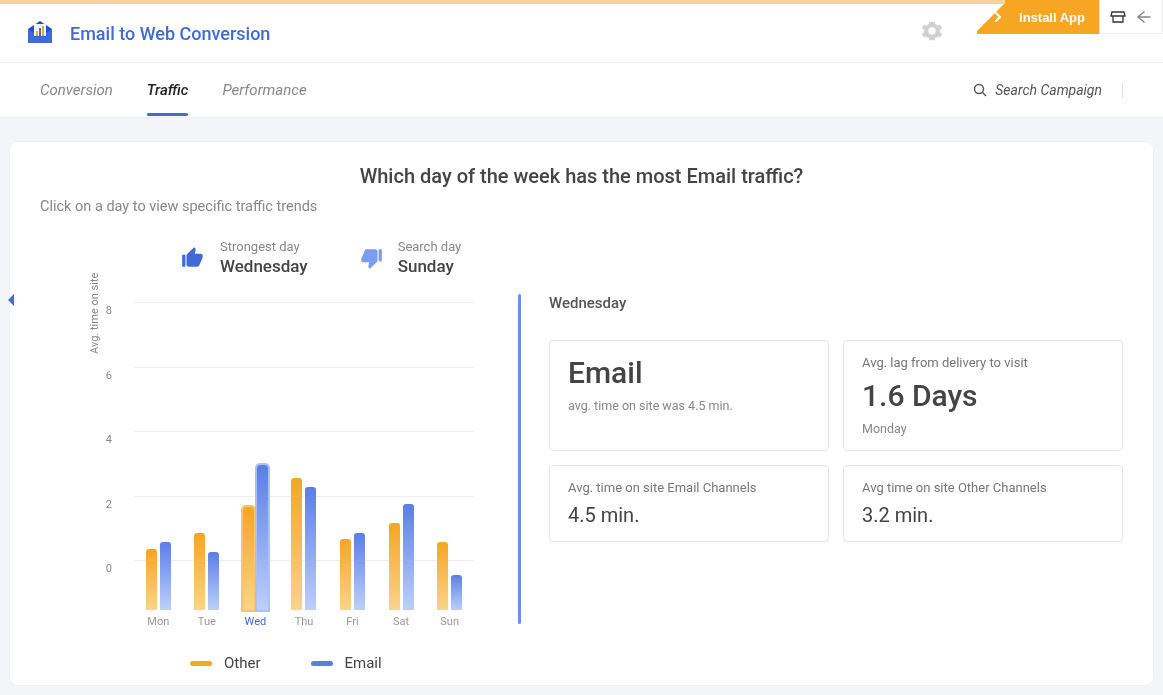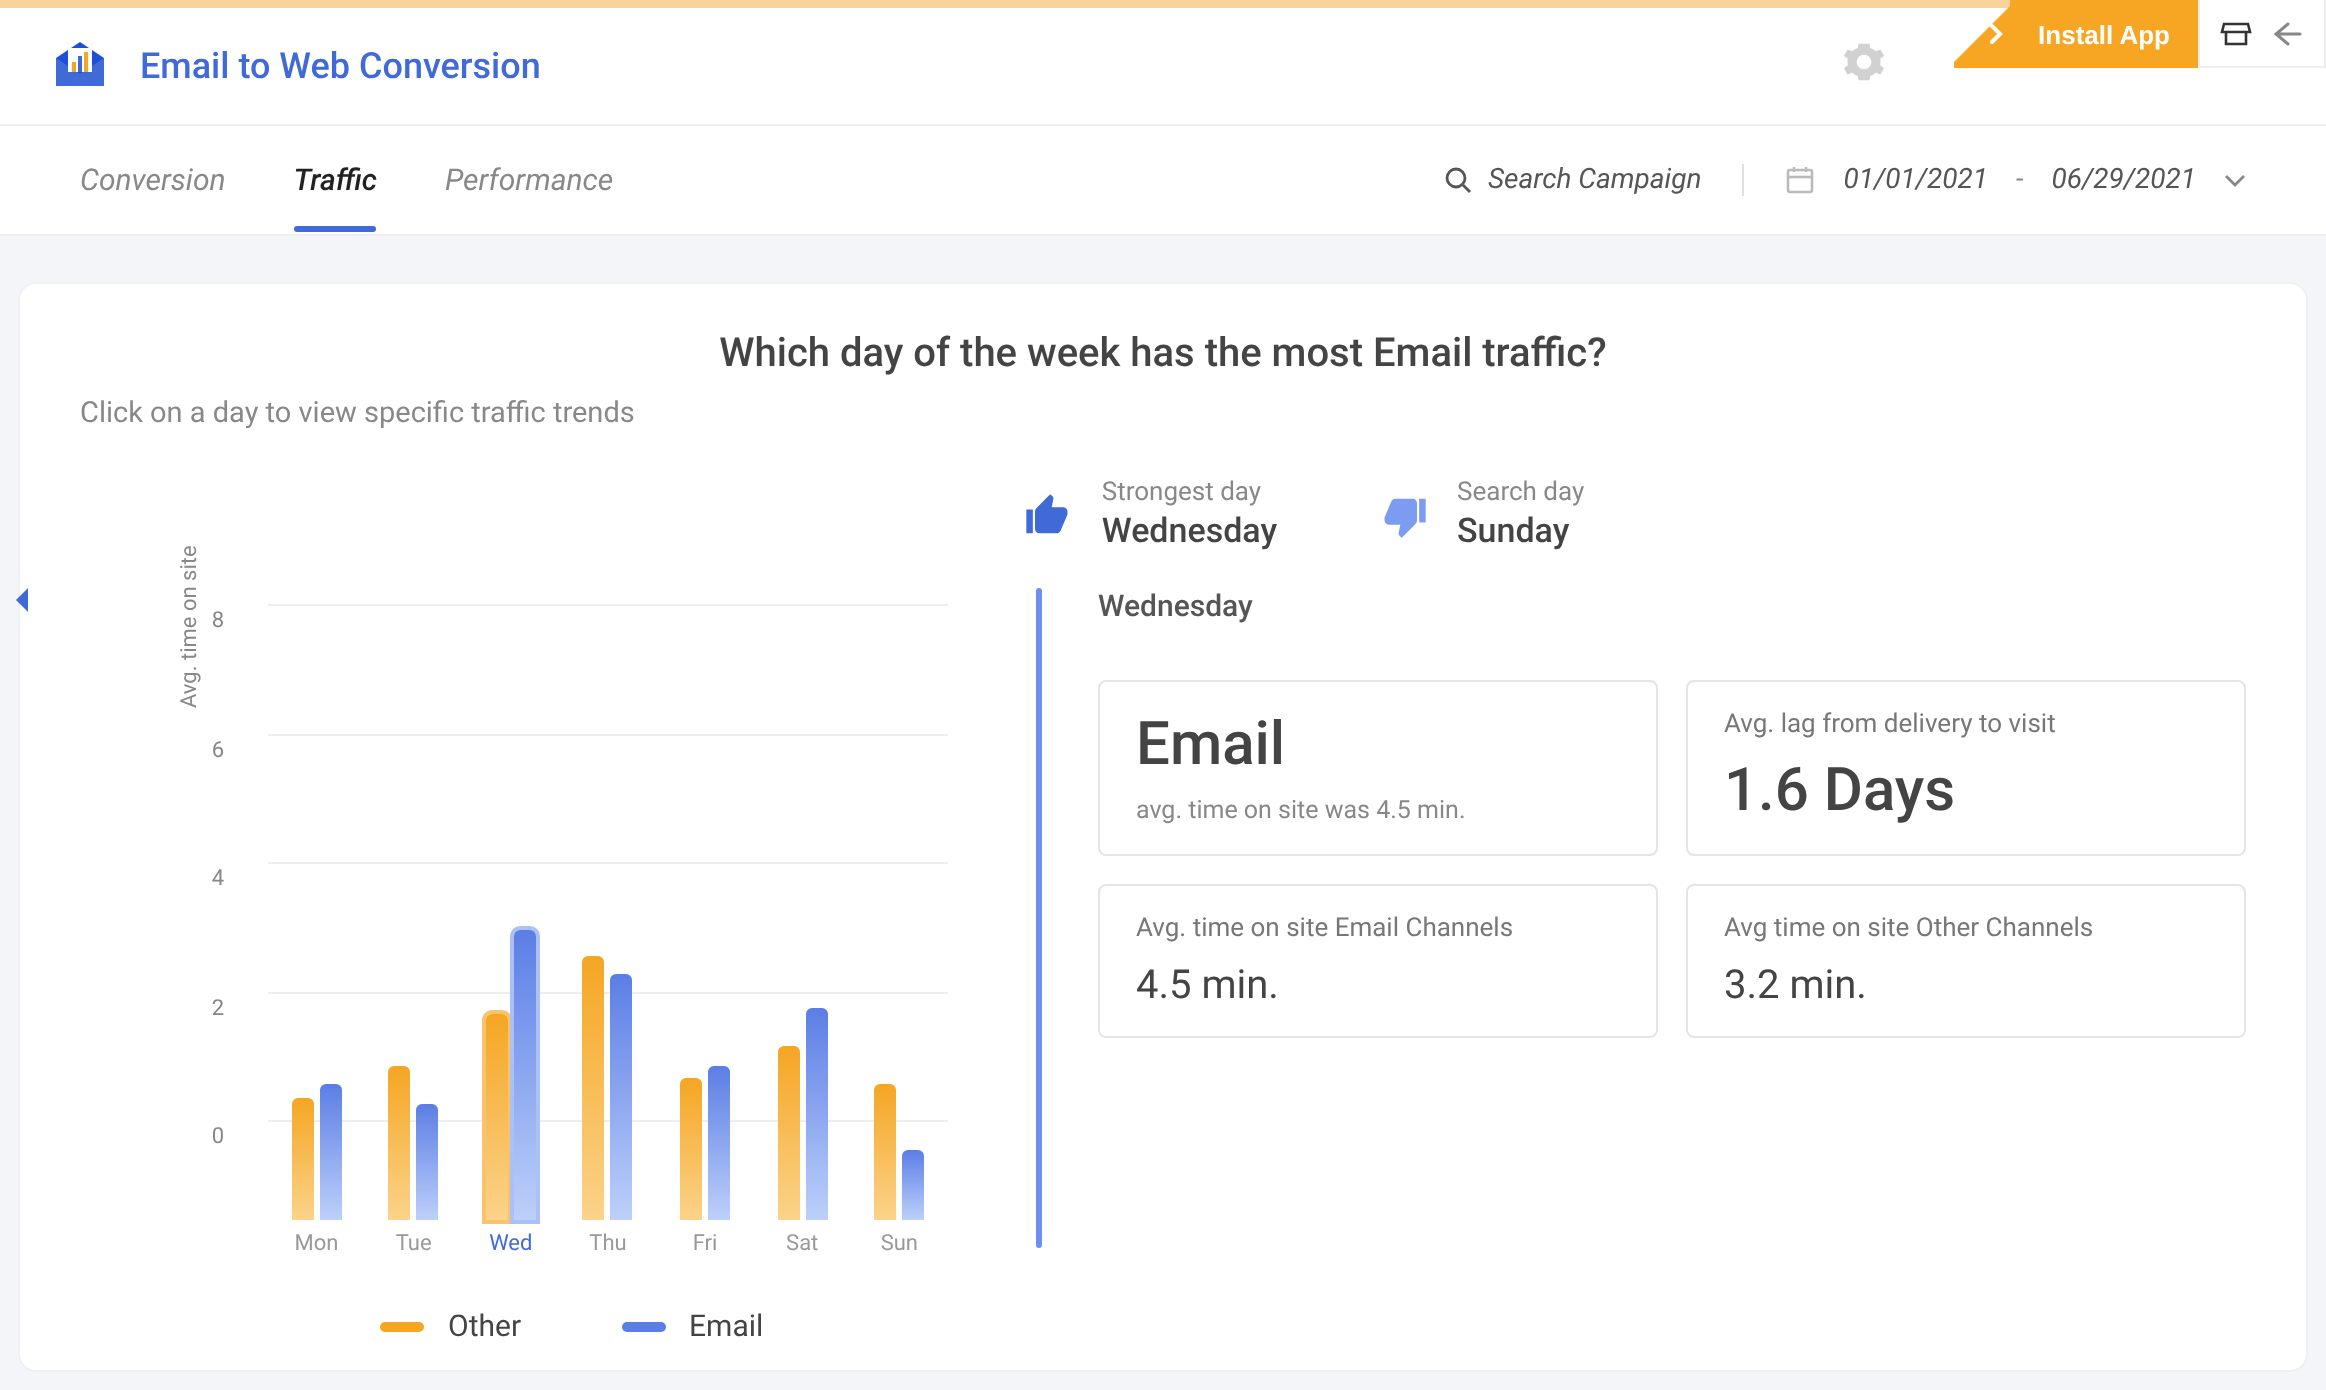--- a/index.html
+++ b/index.html
@@ -21,21 +21,21 @@
   .tab.active::after { content:""; position:absolute; left:0; right:0; bottom:-1px; height:3px; background:#3f6ad8; border-radius:2px;}
   .sub-right { margin-left:auto; display:flex; align-items:center; gap:20px; color:#555; font-size:14px;}
   .search-block { display:flex; align-items:center; gap:8px; cursor:pointer; padding-right:20px; border-right:1px solid #e0e0e0;}
   .date-block { display:flex; align-items:center; gap:14px; cursor:pointer; color:#555;}
   .date-block .sep { color:#888;}
   .date-block svg.cal { color:#bbb;}
   .content-wrap { background:#f3f5f9; padding:24px 10px 10px 10px; height:calc(695px - 4px - 59px - 55px);}
   .card { background:#fff; border-radius:8px; height:100%; padding:22px 30px 10px 30px; position:relative; box-shadow:0 0 0 1px rgba(0,0,0,0.02);}
   .card-title { text-align:center; font-size:20px; color:#444; font-weight:500;}
   .card-sub { text-align:left; font-size:14.5px; color:#888; margin-top:10px;}
-  .summary-row { display:flex; gap:50px; margin:24px 0 0 140px;justify-content:center;}
+  .summary-row { display:flex; gap:50px; margin:24px 0 0 140px;}
   .summary-item { display:flex; align-items:center; gap:14px;}
   .summary-item .lbl { font-size:13px; color:#888;}
   .summary-item .val { font-size:17px; color:#444; font-weight:500; margin-top:2px;}
   .thumb-up { color:#3f6ad8;}
   .thumb-down { color:#7c9cf2;}
   .lower { display:flex; margin-top:18px; height:330px;}
   .chart-col { width:470px; position:relative;}
   .divider { width:3px; background:#6d8ff2; border-radius:2px; margin:0 18px 0 8px;}
   .detail-col { flex:1; padding-left:10px;}
   .detail-day { font-size:15px; color:#555; font-weight:500; margin-bottom:28px;}
@@ -114,34 +114,20 @@
     <div class="tab">Performance</div>
   </div>
   <div class="sub-right">
     <div class="search-block">
       <svg width="14" height="14" viewBox="0 0 14 14">
           <circle cx="6" cy="6" r="4.5" stroke="#555" stroke-width="1.4" fill="none"></circle>
           <line x1="9.5" y1="9.5" x2="13" y2="13" stroke="#555" stroke-width="1.4"></line>
         </svg>
       <span>Search Campaign</span>
     </div>
-    <div class="date-block">
-      <svg class="cal" width="16" height="16" viewBox="0 0 16 16">
-          <rect x="2" y="3" width="12" height="11" rx="1" stroke="currentColor" stroke-width="1.3" fill="none"></rect>
-          <line x1="2" y1="6.5" x2="14" y2="6.5" stroke="currentColor" stroke-width="1.3"></line>
-          <line x1="5" y1="1.5" x2="5" y2="4" stroke="currentColor" stroke-width="1.3"></line>
-          <line x1="11" y1="1.5" x2="11" y2="4" stroke="currentColor" stroke-width="1.3"></line>
-        </svg>
-      <span>01/01/2021</span>
-      <span class="sep">-</span>
-      <span>06/29/2021</span>
-      <svg width="11" height="7" viewBox="0 0 11 7">
-          <path d="M1 1l4.5 4.5L10 1" stroke="#888" stroke-width="1.4" fill="none"></path>
-        </svg>
-    </div>
   </div>
 </div>
 
 <div class="content-wrap">
   <div class="card">
     <div class="card-title">Which day of the week has the most Email traffic?</div>
     <div class="card-sub">Click on a day to view specific traffic trends</div>
 
     <div class="summary-row">
       <div class="summary-item">
@@ -242,20 +228,21 @@
         </div>
         <div class="detail-day">Wednesday</div>
         <div class="metric-grid">
           <div class="metric-box">
             <div class="m-val-big">Email</div>
             <div class="m-sub">avg. time on site was 4.5 min.</div>
           </div>
           <div class="metric-box">
             <div class="m-lbl">Avg. lag from delivery to visit</div>
             <div class="m-val-big">1.6 Days</div>
+            <div class="m-sub">Monday</div>
           </div>
           <div class="metric-box">
             <div class="m-lbl">Avg. time on site Email Channels</div>
             <div class="m-val-med">4.5 min.</div>
           </div>
           <div class="metric-box">
             <div class="m-lbl">Avg time on site Other Channels</div>
             <div class="m-val-med">3.2 min.</div>
           </div>
         </div>

